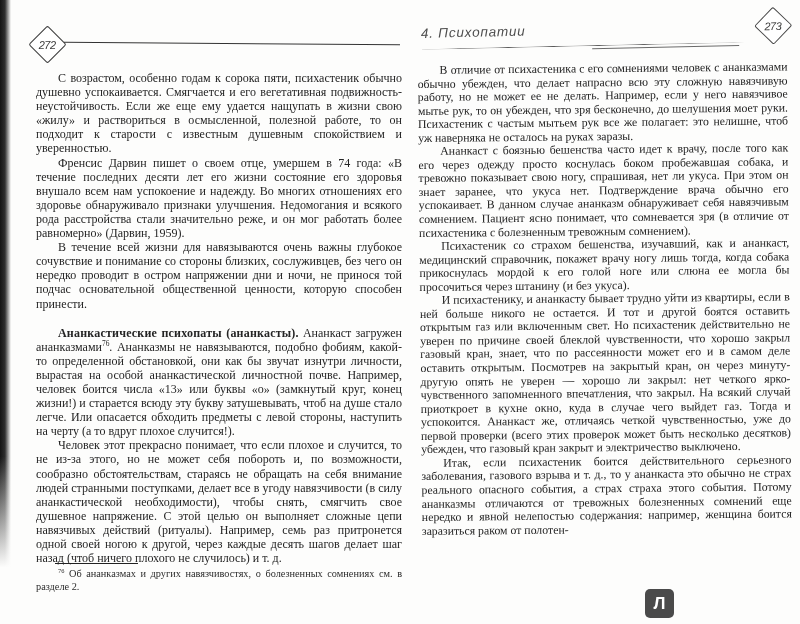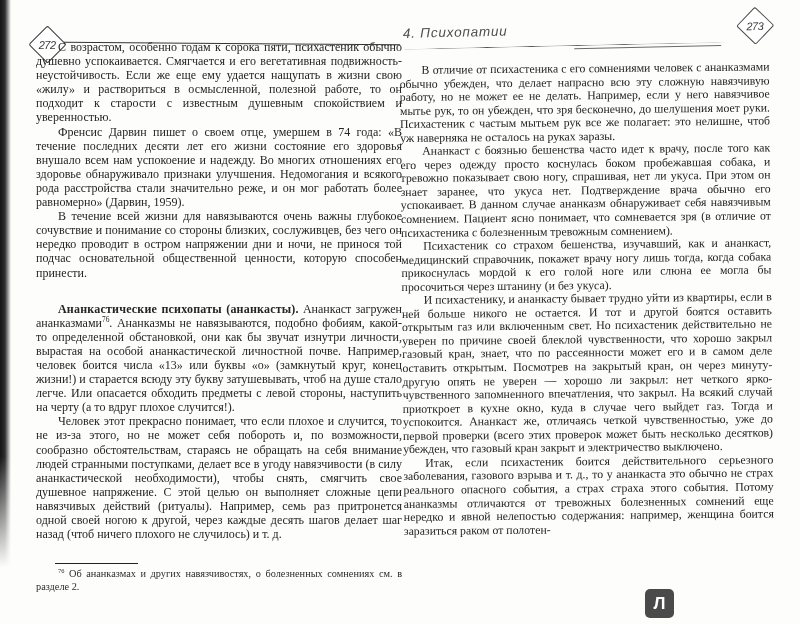--- a/index.html
+++ b/index.html
@@ -32,40 +32,40 @@
   }
 
   
   .left-page{position:absolute;left:30px;top:26px;width:372px;height:580px;}
   .lp-diamond{left:4px;top:5px;}
   .lp-rule{
     position:absolute;left:34px;top:17px;width:336px;
     border-top:1.9px solid #333;transform:rotate(0.4deg);
   }
   .lp-text{
-    position:absolute;left:6px;top:14px;width:366px;
+    position:absolute;left:6px;top:45px;width:366px;
     font-size:12px;line-height:14.1px;text-align:justify;
   }
   .lp-text p{margin:0;text-indent:22px;}
-  .lp-text p.sect{margin-top:22px;}
+  .lp-text p.sect{margin-top:15px;}
   .lead-bold{font-weight:bold;letter-spacing:0.2px;}
   sup{font-size:0.62em;line-height:0;vertical-align:super;}
 
   .lp-footnote-rule{
     position:absolute;left:25px;top:537px;width:83px;
     border-top:1.6px solid #222;
   }
   .lp-footnote{
     position:absolute;left:6px;top:542px;width:366px;
     font-size:10.3px;line-height:12.6px;text-align:justify;text-indent:22px;
     color:#2c2c2c;
   }
 
   
-  .right-page{position:absolute;left:400px;top:18px;width:374px;height:600px;}
+  .right-page{position:absolute;left:418px;top:18px;width:374px;height:600px;}
   .rp-inner{transform:rotate(-0.55deg);transform-origin:0 60%;}
   .rp-header-row{position:relative;height:42px;transform:rotate(-0.7deg);transform-origin:0 100%;}
   .rp-header{
     position:absolute;left:6px;top:8px;
     font:italic 13.5px "Liberation Sans", sans-serif;
     color:#4e4e4e;letter-spacing:0.8px;
   }
   .rp-rule{
     position:absolute;left:4px;top:31px;width:326px;
     border-top:1.7px solid #565656;border-radius:50%/100% 100% 0 0;

